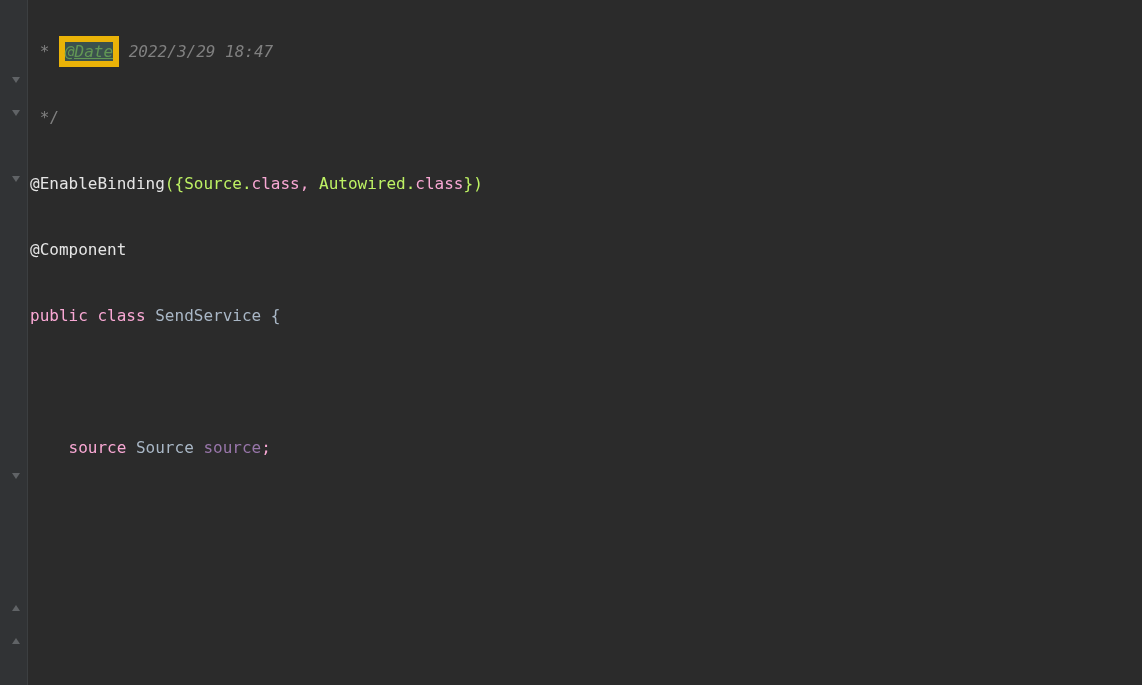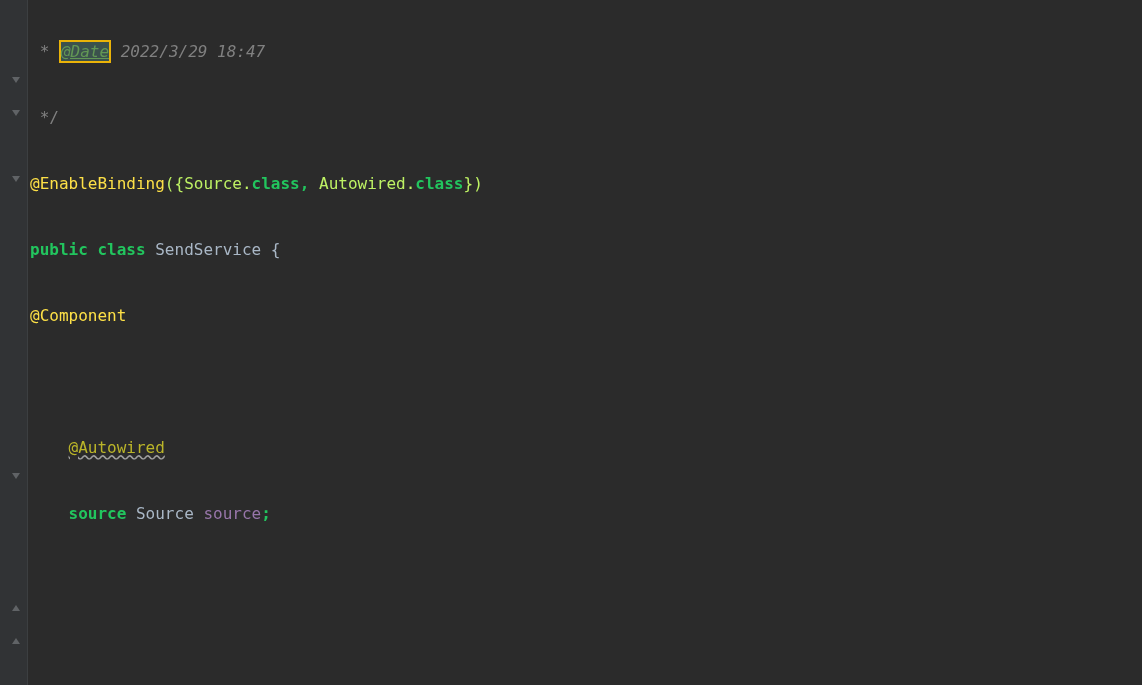--- a/index.html
+++ b/index.html
@@ -41,25 +41,25 @@
       right: 0;
       height: 100%;
       white-space: pre;
       padding-top: 2px;
     }
     .line {
       padding-left: 2px;
       height: 33px;
     }
     .comment { color: #808080; }
-    .doc-tag-hl { color: #629755; font-style: italic; text-decoration: underline; background: #3b514d; border: 2px solid #eab308; }
+    .doc-tag-hl { color: #629755; font-style: italic; text-decoration: underline; background: #3b514d; border: 6px solid #eab308; }
     .doc-text { color: #808080; font-style: italic; }
-    .annotation { color: #fde047; }
+    .annotation { color: #e5e5e5; }
     .annotation-wavy { color: #bbb529; text-decoration: underline wavy #9e9e9e; }
-    .keyword { color: #22c55e; font-weight: bold; }
+    .keyword { color: #f9a8d4; }
     .punct { color: #bef264; }
     .identifier { color: #a9b7c6; }
     .classname { color: #a9b7c6; }
     .field { color: #9876aa; }
   </style>
 </head>
 <body>
 
 <div class="gutter">
   <svg class="gutter-icon" style="top:74px" viewBox="0 0 12 12">
@@ -79,24 +79,23 @@
     </svg>
   <svg class="gutter-icon" style="top:635px" viewBox="0 0 12 12">
       <path d="M2 9 L10 9 L6 3 Z" fill="#606366"></path>
     </svg>
 </div>
 
 <div class="code-area">
 <div class="line"><span class="doc-text"> * </span><span class="doc-tag-hl">@Date</span><span class="doc-text"> 2022/3/29 18:47</span></div>
 <div class="line"><span class="comment"> */</span></div>
 <div class="line"><span class="annotation">@EnableBinding</span><span class="punct">({Source.</span><span class="keyword">class</span><span class="keyword">, </span><span class="punct">Autowired.</span><span class="keyword">class</span><span class="punct">})</span></div>
+<div class="line"><span class="annotation">@Component</span></div>
 <div class="line"><span class="keyword">public class </span><span class="identifier">SendService {</span></div>
-<div class="line"><span class="annotation">@Component</span></div>
 <div class="line"><span></span></div>
-<div class="line"><span>    </span><span class="annotation-wavy">@Autowired</span></div>
 <div class="line"><span>    </span><span class="keyword">source </span><span class="classname">Source </span><span class="field">source</span><span class="keyword">;</span></div>
 
 
 
 
 
 
 
 
 

